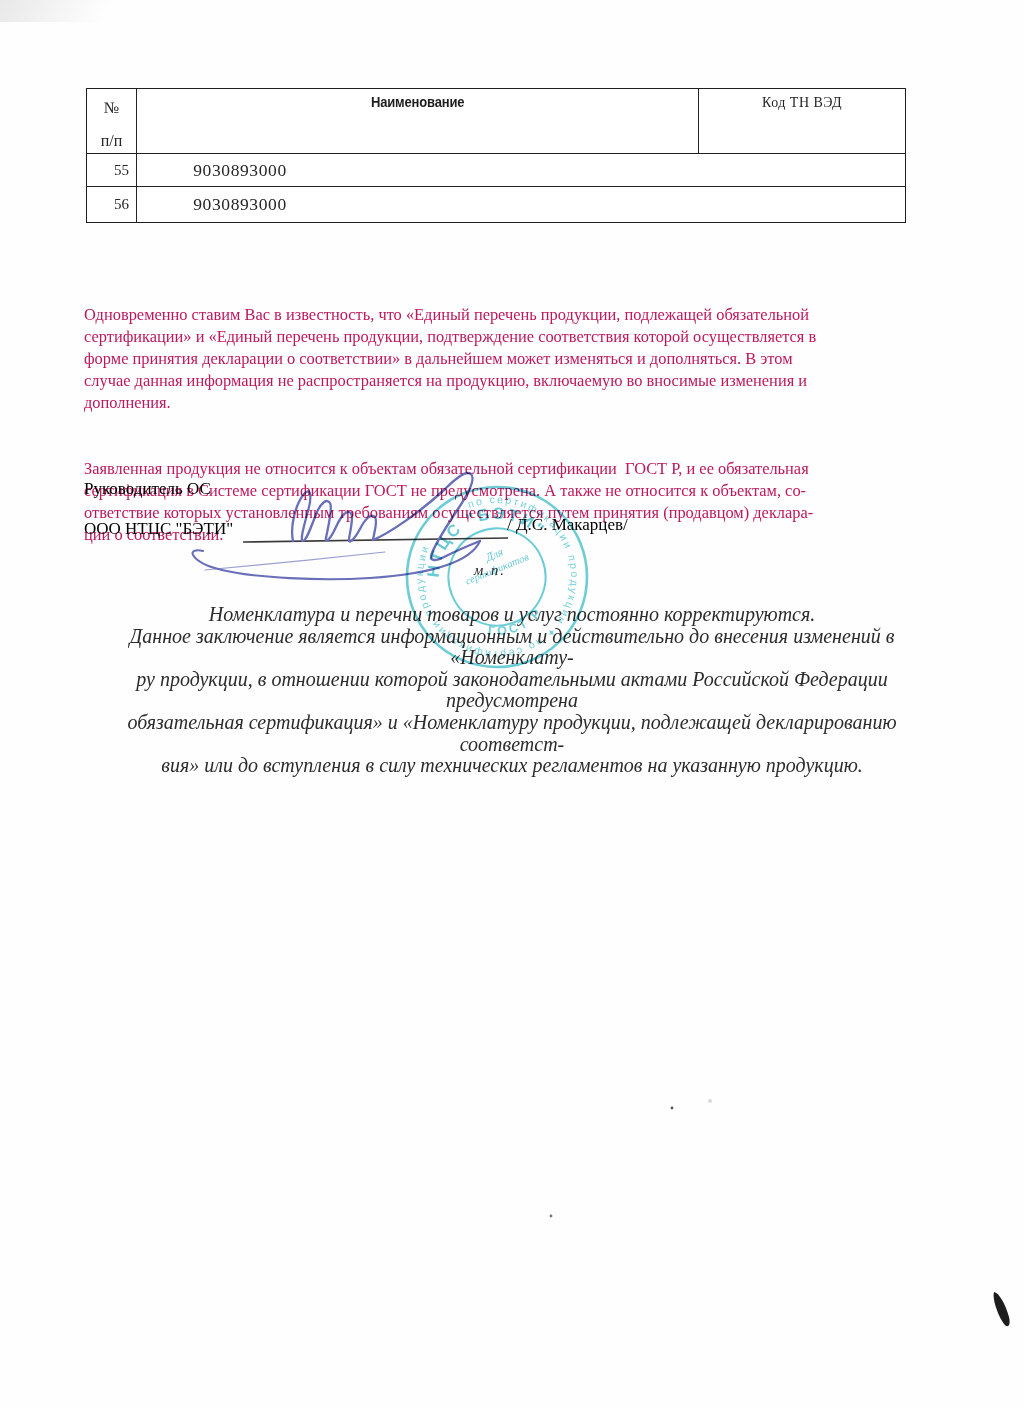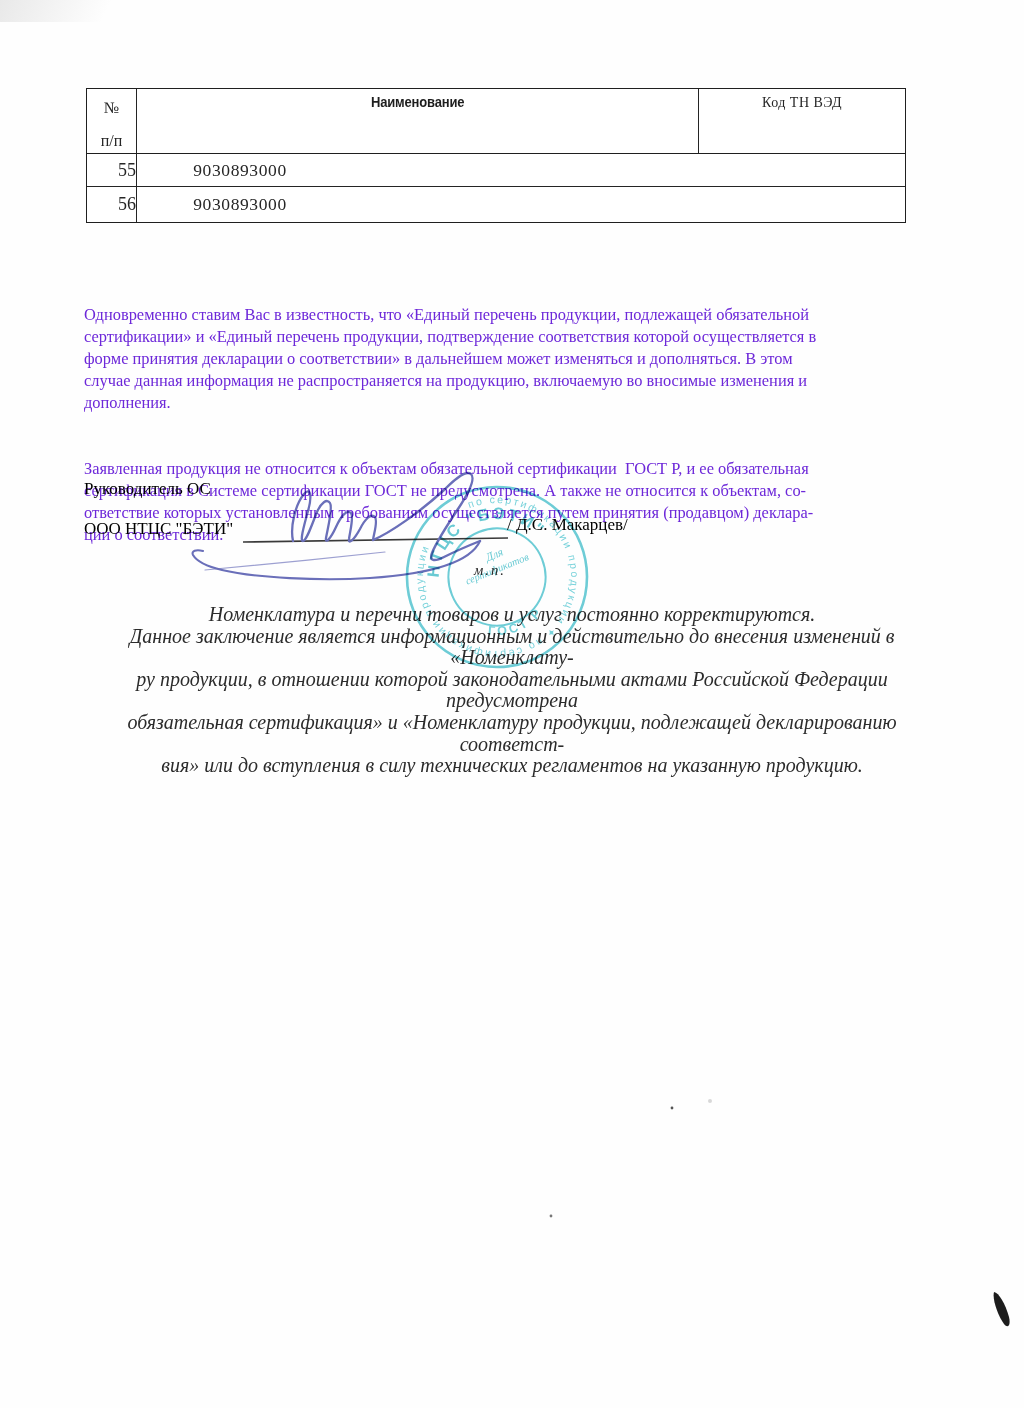--- a/index.html
+++ b/index.html
@@ -16,27 +16,27 @@
   .tr.r2{height:35px;}
   .td{box-sizing:border-box;}
   .c1{width:50px;border-right:1.5px solid #242424;}
   .c2{flex:1;border-right:1.5px solid #242424;}
   .c3{width:206px;}
   .head .c1{font-size:16px;line-height:33px;text-align:center;padding-top:2px;white-space:pre-line;}
   .head .c2{display:flex;justify-content:center;padding-top:4px;font-weight:bold;}
   .head .c3{text-align:center;font-size:14px;padding-top:6px;letter-spacing:.5px;}
   .cond{font-family:"Liberation Sans",sans-serif;font-size:15.5px;letter-spacing:-.2px;
         display:inline-block;transform:scaleX(.84);transform-origin:50% 50%;white-space:nowrap;color:#1e1e1e;}
-  .row-num{display:flex;align-items:center;justify-content:flex-end;font-size:18px;}
+  .row-num{display:flex;align-items:center;justify-content:flex-end;padding-right:7px;font-size:15px;}
   .row-name{display:flex;align-items:center;padding-left:9px;}
   .row-name .cond{transform-origin:0 50%;font-size:16.5px;}
   .row-code{display:flex;align-items:center;justify-content:center;font-size:17.5px;letter-spacing:.6px;}
   
   .bodytext{position:absolute;left:84px;top:260px;width:828px;font-size:16.4px;
-            line-height:22px;white-space:pre-wrap;color:#6d28d9;}
+            line-height:22px;white-space:pre-wrap;color:#be185d;}
   .para{margin:0;}
   .sig-label{position:absolute;font-size:17px;color:#000000;white-space:nowrap;}
   .mp{position:absolute;left:474px;top:562px;font-size:14.5px;letter-spacing:2px;color:#2a2a2a;z-index:3;font-style:italic;}
   .footnote{position:absolute;left:92px;top:604px;width:840px;text-align:center;
             font-style:italic;font-size:20px;line-height:21.6px;white-space:pre-line;color:#2b2b2b;z-index:1;}
   
   .stamp{position:absolute;left:403px;top:483px;width:188px;height:188px;z-index:2;
          transform:rotate(-22deg);mix-blend-mode:multiply;opacity:.85;}
   
   .ink{position:absolute;left:0;top:0;width:1024px;height:1408px;z-index:4;pointer-events:none;

